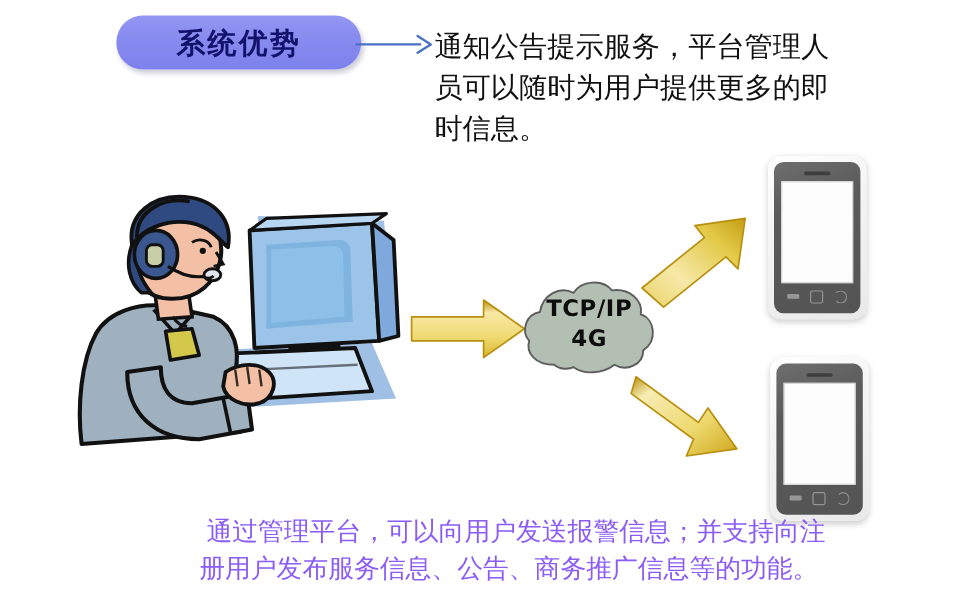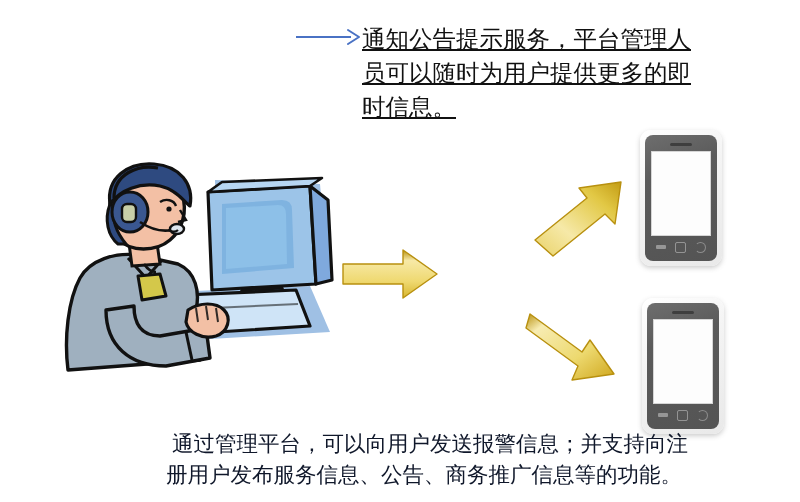--- a/index.html
+++ b/index.html
@@ -25,27 +25,26 @@
 
   
   #connector{position:absolute;left:296px;top:24px;width:68px;height:26px;}
 
   
   #lead-text{
     position:absolute;left:362px;top:22px;width:352px;
     font-size:23.5px;line-height:34px;color:#111111;
     font-family:"DejaVu Sans","Liberation Sans",sans-serif;
     letter-spacing:0px;
-    text-decoration:underline;
   }
 
   
   #caption{
     position:absolute;left:102px;top:428px;width:622px;
-    font-size:21.5px;line-height:31px;color:#0f172a;text-align:center;
+    font-size:21.5px;line-height:31px;color:#8b5cf6;text-align:center;
     font-family:"DejaVu Sans","Liberation Sans",sans-serif;
   }
   #caption .l1{display:block;text-indent:30px;text-align:left;padding-left:40px;}
   #caption .l2{display:block;text-align:center;padding-left:22px;}
 
   
   #operator-illustration{position:absolute;left:10px;top:160px;width:380px;height:245px;}
 
   
   #cloud-node{position:absolute;left:432px;top:228px;width:118px;height:92px;}
@@ -89,20 +88,23 @@
   .phone .navbtn{width:9px;height:9px;opacity:.55;}
   .phone .navbtn.b1{background:#cccccc;height:4px;width:10px;border-radius:1px;}
   .phone .navbtn.b2{border:1.3px solid #c9c9c9;border-radius:2px;}
   .phone .navbtn.b3{border:1.3px solid #b9b9b9;border-radius:50%;border-left-color:transparent;}
 </style>
 </head>
 <body>
 
 <div class="stage">
 
+  <div id="badge">
+    <span class="btxt">系统优势</span>
+  </div>
 
   <svg id="connector" viewBox="0 0 68 26">
     <line x1="0" y1="13" x2="55" y2="13" stroke="#4a72c4" stroke-width="2"></line>
     <polyline points="52,6 63,13 52,20" fill="none" stroke="#4a72c4" stroke-width="2" stroke-linecap="round" stroke-linejoin="round"></polyline>
   </svg>
 
   <div id="lead-text">通知公告提示服务，平台管理人员可以随时为用户提供更多的即时信息。</div>
 
   <svg id="operator-illustration" viewBox="0 0 380 245">
 
@@ -192,20 +194,33 @@
       <linearGradient id="gC" x1="0" y1="0" x2="1" y2="1">
         <stop offset="0%" stop-color="#b8900f"></stop>
         <stop offset="18%" stop-color="#f7ecb2"></stop>
         <stop offset="62%" stop-color="#edd96f"></stop>
         <stop offset="100%" stop-color="#cfa61c"></stop>
       </linearGradient>
     </defs>
     <path d="M6,18 L58,56 L66,44 L90,78 L48,84 L54,70 L2,32 Z" fill="url(#gC)" stroke="#b8900f" stroke-width="1.4" stroke-linejoin="round"></path>
   </svg>
 
+  <div id="cloud-node">
+    <svg viewBox="0 0 118 92" width="118" height="92">
+      <path d="M30,76 C14,76 6,66 9,56 C2,48 6,34 18,32
+               C20,18 34,10 46,16 C52,6 70,4 78,14
+               C92,12 104,22 102,34 C114,38 116,56 104,64
+               C104,76 90,82 80,76 C70,84 54,84 46,78
+               C42,80 34,80 30,76 Z" fill="#b3bfb2" stroke="#5d5d5d" stroke-width="1.6" stroke-linejoin="round"></path>
+    </svg>
+    <div class="clabel">
+      <div>TCP/IP</div>
+      <div>4G</div>
+    </div>
+  </div>
 
   <div class="phone" id="phone-top">
     <div class="shell"></div>
     <div class="body">
       <div class="speaker"></div>
       <div class="screen"></div>
       <div class="navbar">
         <span class="navbtn b1"></span>
         <span class="navbtn b2"></span>
         <span class="navbtn b3"></span>

